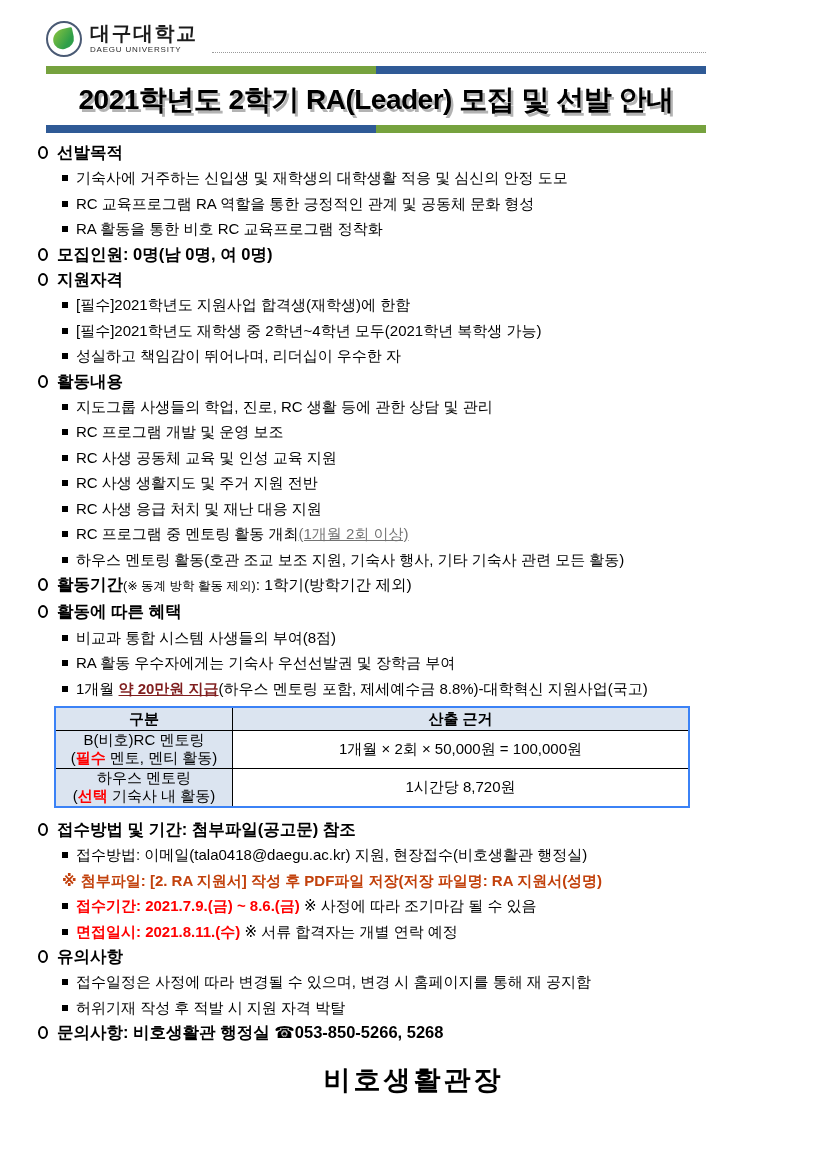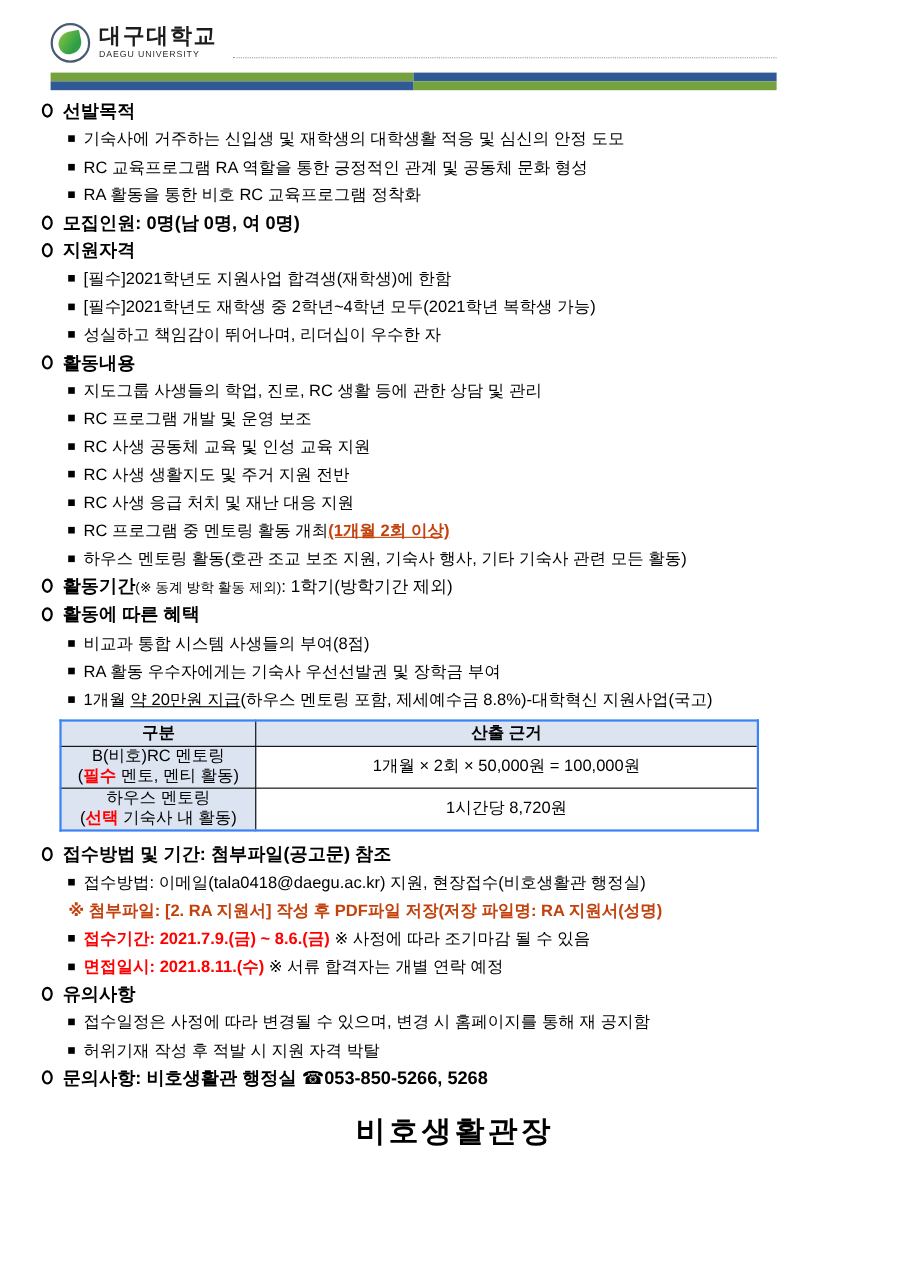--- a/index.html
+++ b/index.html
@@ -53,23 +53,23 @@
   .note{padding-left:24px;}
   .bullet-marker{
     width:6px;height:6px;background:#000;margin-right:8px;vertical-align:2px;
   }
   
   .s-n{font-weight:normal;}
   .section .s-n{font-size:15.5px;}
   .s-b{font-weight:bold;}
   .s-sm{font-weight:normal;font-size:12.5px;}
   .s-rb{color:#ff0000;font-weight:bold;}
-  .s-rbu{color:#c2410c;font-weight:bold;text-decoration:underline;}
+  .s-rbu{color:#737373;font-weight:normal;text-decoration:underline;}
   .s-bb{color:#c2410c;font-weight:bold;}
-  .s-bbu{color:#000000;font-weight:normal;text-decoration:underline;}
+  .s-bbu{color:#7f1d1d;font-weight:bold;text-decoration:underline;}
   
   .pay-table{
     border-collapse:collapse;table-layout:fixed;
     width:636px;margin:5px 0 9px 16px;
     border:2px solid #3b82f6;
   }
   .pay-table td{
     border:1px solid #000;text-align:center;vertical-align:middle;
     font-size:15px;padding:0 4px;line-height:18px;
   }
@@ -98,20 +98,21 @@
         <div class="logo-en">DAEGU UNIVERSITY</div>
       </div>
       <div class="dotted-rule"></div>
     </div>
 
     <div class="band band-top">
       <div class="seg-l" id="band-tl" style="background: rgb(118, 162, 62);"></div>
       <div class="seg-r" id="band-tr" style="background: rgb(47, 90, 150);"></div>
     </div>
 
+    <div class="title-line">2021학년도 2학기 RA(Leader) 모집 및 선발 안내</div>
 
     <div class="band band-bottom">
       <div class="seg-l" id="band-bl" style="background: rgb(47, 90, 150);"></div>
       <div class="seg-r" id="band-br" style="background: rgb(118, 162, 62);"></div>
     </div>
   </div>
 
   <div class="doc-body" id="doc-body">
       <div class="line section"><span class="marker section-marker"></span><span class="s-b">선발목적</span></div>
       <div class="line bullet"><span class="marker bullet-marker"></span><span class="s-n">기숙사에 거주하는 신입생 및 재학생의 대학생활 적응 및 심신의 안정 도모</span></div>

